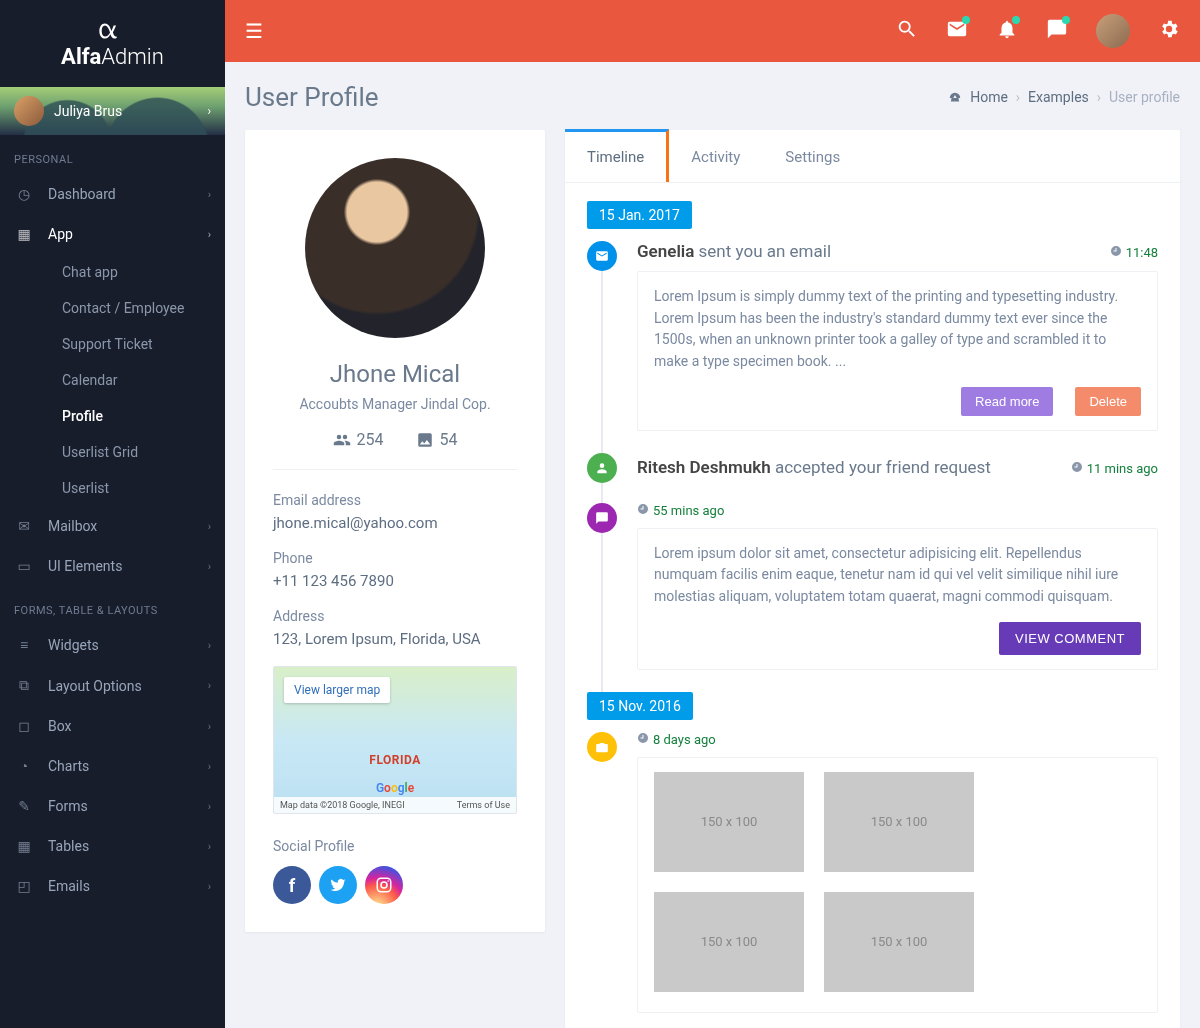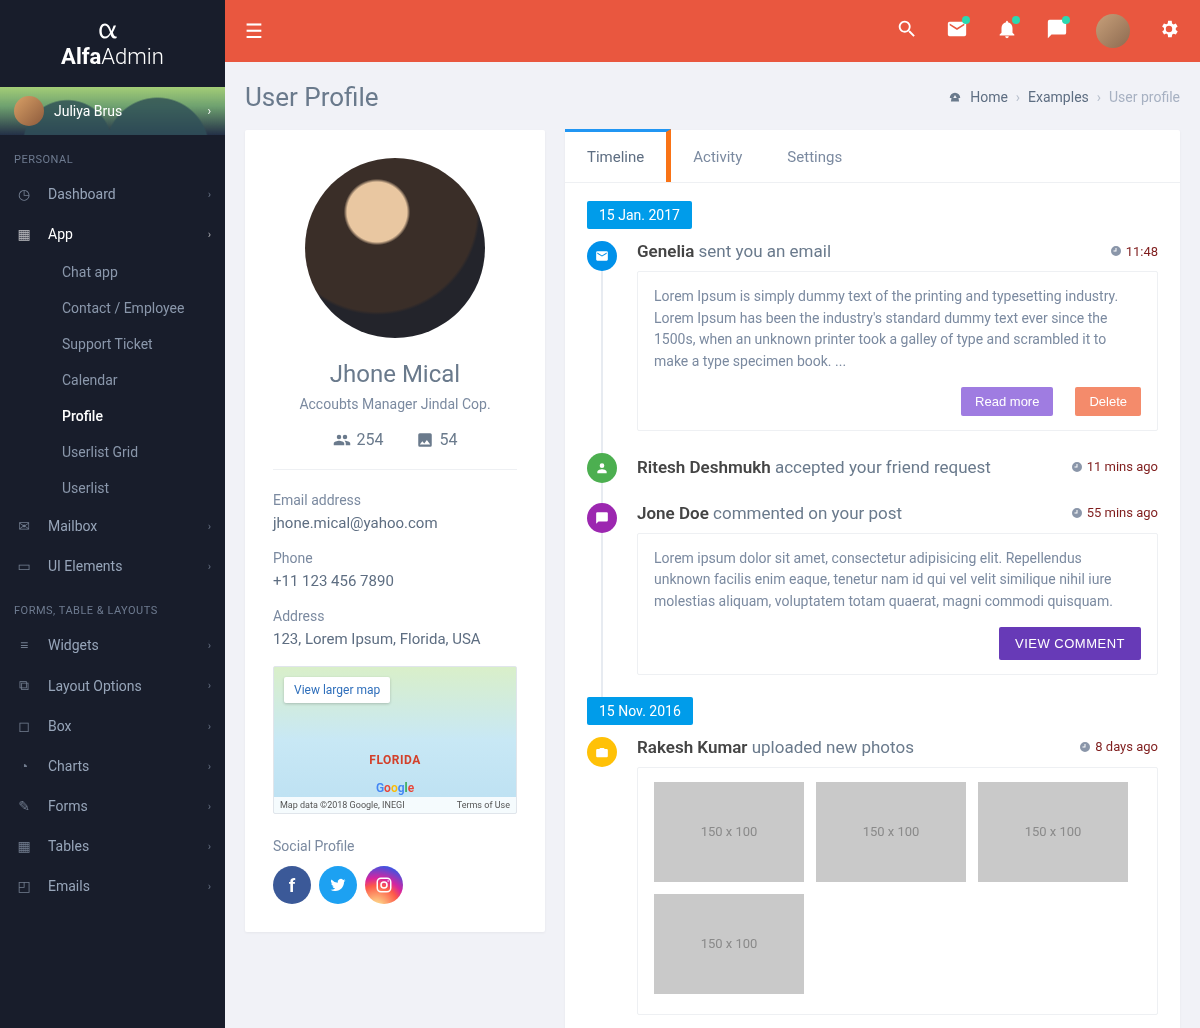--- a/index.html
+++ b/index.html
@@ -75,51 +75,51 @@
   .social-row { display: flex; gap: 8px; }
   .soc { width: 38px; height: 38px; border-radius: 50%; display:flex; align-items:center; justify-content:center; color:#fff; font-weight:700; font-size:18px; cursor:pointer; }
   .soc.fb { background:#3b5998; }
   .soc.tw { background:#1da1f2; }
   .soc.ig { background: radial-gradient(circle at 30% 110%, #fdf497 0%, #fd5949 45%, #d6249f 60%, #285AEB 90%); }
 
   
   .timeline-card { flex: 1; min-width: 0; }
   .tabs { display: flex; border-bottom: 1px solid #eef0f3; }
   .tab { padding: 16px 22px; font-size: 15px; color: #7b8aa0; cursor: pointer; border-top: 3px solid transparent; border-right: 1px solid transparent; margin-top:-1px; }
-  .tab.active { color: #5e6e82; border-top: 3px solid #2196f3; border-right: 5px solid #f97316; background:#fff; }
+  .tab.active { color: #5e6e82; border-top: 3px solid #2196f3; border-right: 3px solid #f97316; background:#fff; }
   .timeline-body { padding: 18px 22px 30px; position: relative; }
 
   .date-badge { display: inline-block; background: #009cea; color: #fff; font-size: 14px; padding: 6px 12px; border-radius: 2px; margin-bottom: 12px; }
 
   .tl-item { position: relative; padding-left: 50px; margin-bottom: 22px; }
   .tl-item::before { content:''; position:absolute; left: 14px; top: 30px; bottom: -22px; width: 2px; background: #e7ebf1; }
   .tl-item:last-child::before { display:none; }
   .tl-icon { position: absolute; left: 0; top: 0; width: 30px; height: 30px; border-radius: 50%; display:flex; align-items:center; justify-content:center; color:#fff; }
   .tl-icon svg { width: 14px; height: 14px; fill:#fff; }
   .ic-blue { background:#0091ea; }
   .ic-green { background:#4caf50; }
   .ic-purple { background:#9c27b0; }
   .ic-yellow { background:#ffc107; }
 
   .tl-content { background: #fff; border: 1px solid #eef0f3; border-radius: 2px; padding: 0; }
   .tl-head { display:flex; justify-content: space-between; align-items: baseline; padding: 0 0 10px; }
   .tl-title { font-size: 17px; color: #6a7a8c; }
   .tl-title b { color: #444; font-weight: 600; }
-  .tl-time { font-size: 13px; color: #7f1d1d; display:flex; align-items:center; gap:4px; }
+  .tl-time { font-size: 13px; color: #15803d; display:flex; gap:4px; }
   .tl-time svg { width:12px; height:12px; fill:#8a96a9; }
   .tl-body { padding: 14px 16px; color: #7b8aa0; font-size: 14px; line-height: 1.55; }
   .tl-actions { display:flex; gap:6px; justify-content:flex-end; padding: 0 16px 14px; }
   .btn { border:none; padding: 7px 14px; font-size: 13px; color:#fff; border-radius: 2px; cursor:pointer; }
   .btn-purple { background:#9f7ce1; }
   .btn-orange { background:#f48b6b;margin-left:16px; }
   .btn-purple2 { background:#673ab7; text-transform: uppercase; letter-spacing:.5px; font-size:13px; padding:9px 16px; }
 
   .tl-noblock .tl-head { padding: 4px 0; }
 
-  .photo-grid { display:flex; flex-wrap:wrap; gap: 12px; padding: 14px 16px 20px; }
+  .photo-grid { display:flex; flex-wrap:wrap; gap: 20px; padding: 14px 16px 20px; }
   .ph { width: 150px; height: 100px; background:#c9c9c9; display:flex; align-items:center; justify-content:center; color:#8a8a8a; font-size:13px; }
 
   
   .content::-webkit-scrollbar { width: 10px; }
   .content::-webkit-scrollbar-thumb { background:#c5ccd6; }
   .content { scrollbar-width: thin; }
 </style>
 </head>
 <body>
 
@@ -360,47 +360,45 @@
             </div>
 
             
             <div class="tl-item">
               <div class="tl-icon ic-purple">
                   <svg viewBox="0 0 24 24">
                     <path d="M20 2H4a2 2 0 00-2 2v18l4-4h14a2 2 0 002-2V4a2 2 0 00-2-2z"></path>
                   </svg>
                 </div>
               <div class="tl-head">
-                <div class="tl-title"><b>Jone Doe</b> <span>commented on your post</span></div>
                 <div class="tl-time">
                     <svg viewBox="0 0 24 24">
                       <path d="M12 2a10 10 0 1010 10A10 10 0 0012 2zm1 11H7v-2h4V6h2z"></path>
                     </svg>
                     <span>55 mins ago</span>
                   </div>
               </div>
               <div class="tl-content">
-                <div class="tl-body">Lorem ipsum dolor sit amet, consectetur adipisicing elit. Repellendus unknown facilis enim eaque, tenetur nam id qui vel velit similique nihil iure molestias aliquam, voluptatem totam quaerat, magni commodi quisquam.</div>
+                <div class="tl-body">Lorem ipsum dolor sit amet, consectetur adipisicing elit. Repellendus numquam facilis enim eaque, tenetur nam id qui vel velit similique nihil iure molestias aliquam, voluptatem totam quaerat, magni commodi quisquam.</div>
                 <div class="tl-actions">
                   <button class="btn btn-purple2">VIEW COMMENT</button>
                 </div>
               </div>
             </div>
 
             <span class="date-badge">15 Nov. 2016</span>
 
             
             <div class="tl-item">
               <div class="tl-icon ic-yellow">
                   <svg viewBox="0 0 24 24">
                     <path d="M12 10a4 4 0 104 4 4 4 0 00-4-4zm8-3h-3.2l-1.8-2H9L7.2 7H4a2 2 0 00-2 2v10a2 2 0 002 2h16a2 2 0 002-2V9a2 2 0 00-2-2z"></path>
                   </svg>
                 </div>
               <div class="tl-head">
-                <div class="tl-title"><b>Rakesh Kumar</b> <span>uploaded new photos</span></div>
                 <div class="tl-time">
                     <svg viewBox="0 0 24 24">
                       <path d="M12 2a10 10 0 1010 10A10 10 0 0012 2zm1 11H7v-2h4V6h2z"></path>
                     </svg>
                     <span>8 days ago</span>
                   </div>
               </div>
               <div class="tl-content">
                 <div class="photo-grid">
                   <div class="ph">150 x 100</div>

